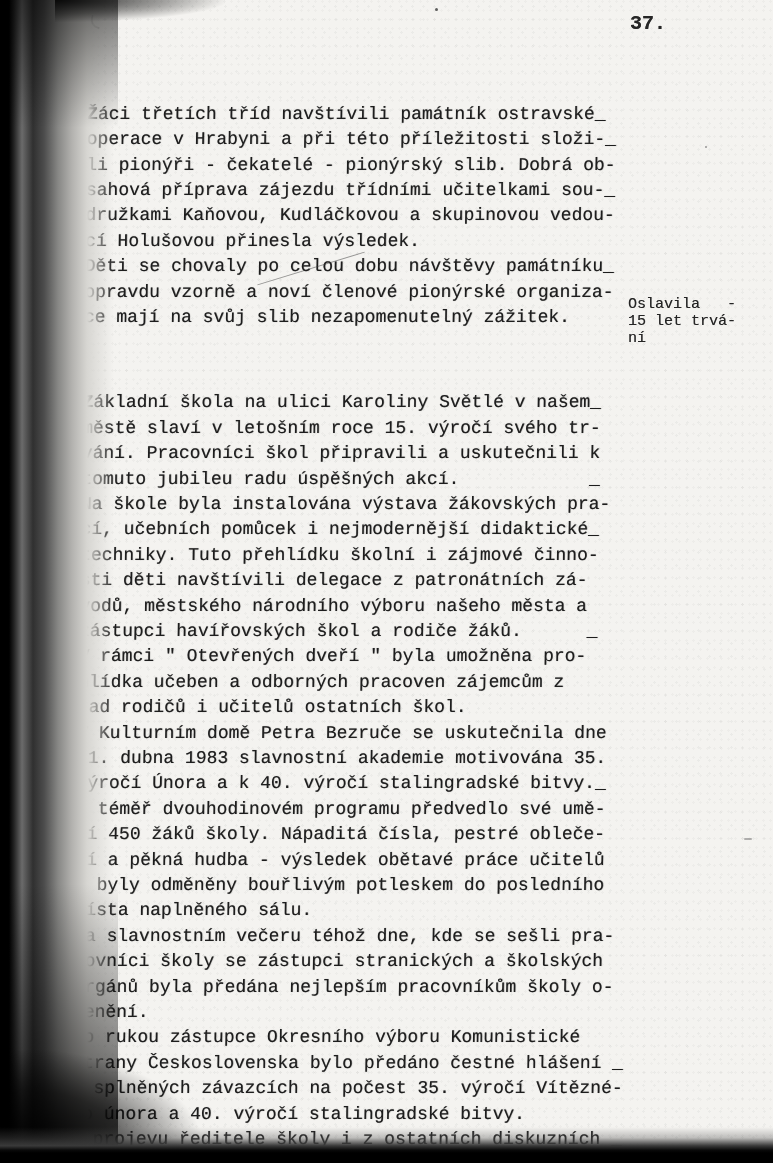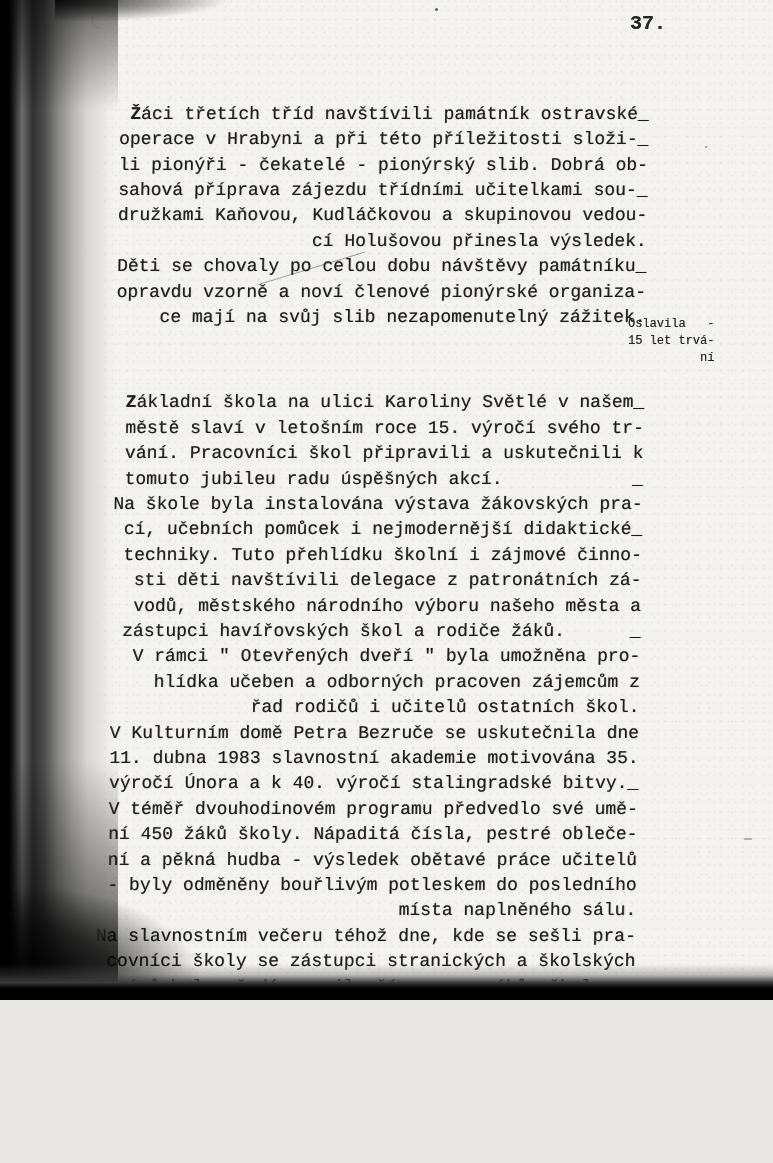--- a/index.html
+++ b/index.html
@@ -1,45 +1,43 @@
 <!DOCTYPE html>
 <html><head>
 <meta charset="utf-8">
 <style>
   html,body{margin:0;padding:0;background:#e9e8e5;}
   .scan{
-    position:relative;width:773px;height:1000px;overflow:hidden;
+    position:relative;width:773px;height:1163px;overflow:hidden;
     background-color:#f4f3f0;
     background-image:
       radial-gradient(circle, rgba(40,40,40,0.045) 1px, transparent 1.3px),
       radial-gradient(circle, rgba(40,40,40,0.03) 1px, transparent 1.2px);
     background-size:11px 13px, 7px 9px;
     background-position:0 0, 4px 6px;
     font-family:"Liberation Mono","DejaVu Sans Mono",monospace;
     color:#1d1d1d;
-    text-align:right;
   }
   .page-number{
     position:absolute;left:630px;top:12px;
     font-size:20px;font-weight:bold;color:#262626;
     text-shadow:0 0 0.6px rgba(30,30,30,0.7);
   }
   .text-body{
     position:absolute;left:88px;top:51px;
     font-size:18px;line-height:25.4px;white-space:pre;
     transform:skewX(-0.9deg);transform-origin:top left;
     text-shadow:0.4px 0.3px 0.7px rgba(25,25,25,0.55);
   }
   .para + .para{margin-top:9px;}
   .para::first-letter{font-weight:bold;}
   .margin-note{
     position:absolute;left:628px;top:296px;
-    font-size:12px;line-height:17px;white-space:pre;color:#242424;
+    font-size:15px;line-height:17px;white-space:pre;color:#242424;
     text-shadow:0.3px 0.3px 0.5px rgba(30,30,30,0.5);
-    margin-top:20px;
   }
   
   .shadow-left{
     position:absolute;top:0;bottom:0;left:0;width:118px;pointer-events:none;
     background:linear-gradient(90deg,
       #000 0px,#000 9px,#242424 14px,#6b6b6b 22px,#303030 33px,
       #4c4c4c 44px,#878785 58px,#b3b2af 72px,#d7d6d2 87px,
       rgba(244,243,240,0) 114px);
   }
   .shadow-left::after{

